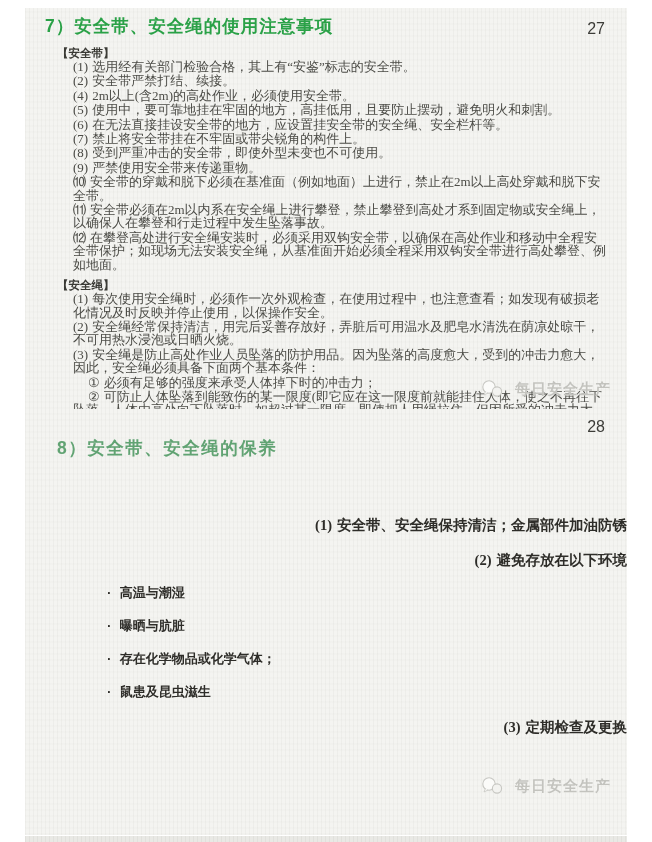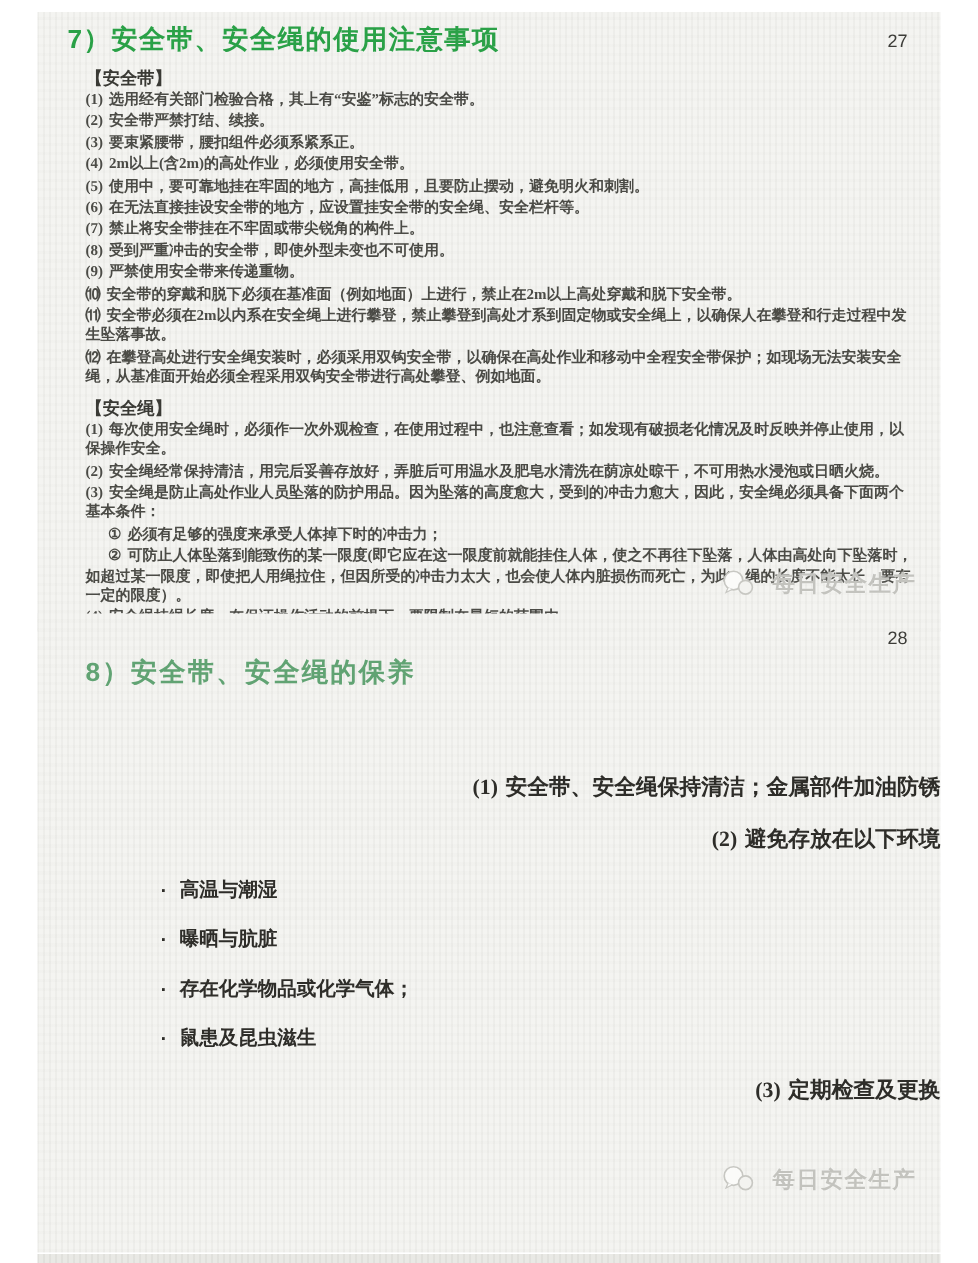--- a/index.html
+++ b/index.html
@@ -9,32 +9,32 @@
   .slide{position:absolute;left:25px;width:602px;overflow:hidden;
     background-color:#f4f4f1;
     background-image:repeating-linear-gradient(90deg,rgba(110,110,100,0.05) 0 1px,rgba(255,255,255,0) 1px 4px),
                      repeating-linear-gradient(0deg,rgba(160,160,150,0.03) 0 2px,rgba(255,255,255,0) 2px 6px);}
   .slide1{top:8px;height:413px;}
   .slide2{top:409px;height:426px;}
   .next-strip{position:absolute;left:25px;top:836px;width:602px;height:6px;background:#e9e9e5;
     background-image:repeating-linear-gradient(90deg,rgba(110,110,100,0.07) 0 1px,rgba(255,255,255,0) 1px 4px);}
 
   .pagenum{position:absolute;top:12px;right:22px;font-family:"Liberation Sans","DejaVu Sans",sans-serif;
-    font-size:12px;color:#3c3c38;}
+    font-size:16px;color:#3c3c38;}
   .slide2 .pagenum{top:9px;}
 
   .s1-title{margin:6px 0 8px 20px;font-family:"Liberation Sans","DejaVu Sans",sans-serif;
     font-weight:bold;font-size:17.5px;letter-spacing:1px;color:#2aa147;}
   .s2-title{margin:27px 0 0 32px;font-family:"Liberation Sans","DejaVu Sans",sans-serif;
     font-weight:600;font-size:17.5px;letter-spacing:1.5px;color:#61a373;}
 
   .body1{margin:0 18px 0 32px;color:#4b4b46;}
   .sec-hdr{font-size:11.5px;font-weight:bold;color:#3a3a35;line-height:14px;margin:0;}
   .rope-hdr{margin-top:7px;}
-  .it{margin:0 0 1px 0;font-size:10px;line-height:13.4px;font-weight:bold;}
+  .it{margin:0 0 1px 16px;font-size:13px;line-height:13.4px;}
   .it .m{margin-right:4px;}
   .it.sub{text-indent:15px;}
 
   .s2-item{margin-left:60px;color:#2e2d29;font-weight:bold;font-size:14.5px;line-height:20px;text-align:right;}
   .s2-i1{margin-top:55px;}
   .s2-i2{margin-top:15px;}
   .s2-i3{margin-top:10px;}
   .s2-item .m{margin-right:5px;}
   .bullets{margin:12px 0 0 80px;font-family:Liberation Mono, monospace;}
   .bul{margin:0 0 16px 0;color:#2e2d29;font-weight:bold;font-size:13px;line-height:17px;}
@@ -54,21 +54,20 @@
 
   <div class="slide slide1">
     <div class="pagenum">27</div>
     <h1 class="s1-title">7）安全带、安全绳的使用注意事项</h1>
 
     <div class="body1">
       <p class="sec-hdr">【安全带】</p>
 
       <p class="it"><span class="m">(1)</span><span>选用经有关部门检验合格，其上有“安鉴”标志的安全带。</span></p>
       <p class="it"><span class="m">(2)</span><span>安全带严禁打结、续接。</span></p>
-      <p class="it"><span class="m">(3)</span><span>要束紧腰带，腰扣组件必须系紧系正。</span></p>
       <p class="it"><span class="m">(4)</span><span>2m以上(含2m)的高处作业，必须使用安全带。</span></p>
       <p class="it"><span class="m">(5)</span><span>使用中，要可靠地挂在牢固的地方，高挂低用，且要防止摆动，避免明火和刺割。</span></p>
       <p class="it"><span class="m">(6)</span><span>在无法直接挂设安全带的地方，应设置挂安全带的安全绳、安全栏杆等。</span></p>
       <p class="it"><span class="m">(7)</span><span>禁止将安全带挂在不牢固或带尖锐角的构件上。</span></p>
       <p class="it"><span class="m">(8)</span><span>受到严重冲击的安全带，即使外型未变也不可使用。</span></p>
       <p class="it"><span class="m">(9)</span><span>严禁使用安全带来传递重物。</span></p>
       <p class="it"><span class="m">⑽</span><span>安全带的穿戴和脱下必须在基准面（例如地面）上进行，禁止在2m以上高处穿戴和脱下安全带。</span></p>
       <p class="it"><span class="m">⑾</span><span>安全带必须在2m以内系在安全绳上进行攀登，禁止攀登到高处才系到固定物或安全绳上，以确保人在攀登和行走过程中发生坠落事故。</span></p>
       <p class="it"><span class="m">⑿</span><span>在攀登高处进行安全绳安装时，必须采用双钩安全带，以确保在高处作业和移动中全程安全带保护；如现场无法安装安全绳，从基准面开始必须全程采用双钩安全带进行高处攀登、例如地面。</span></p>
 

